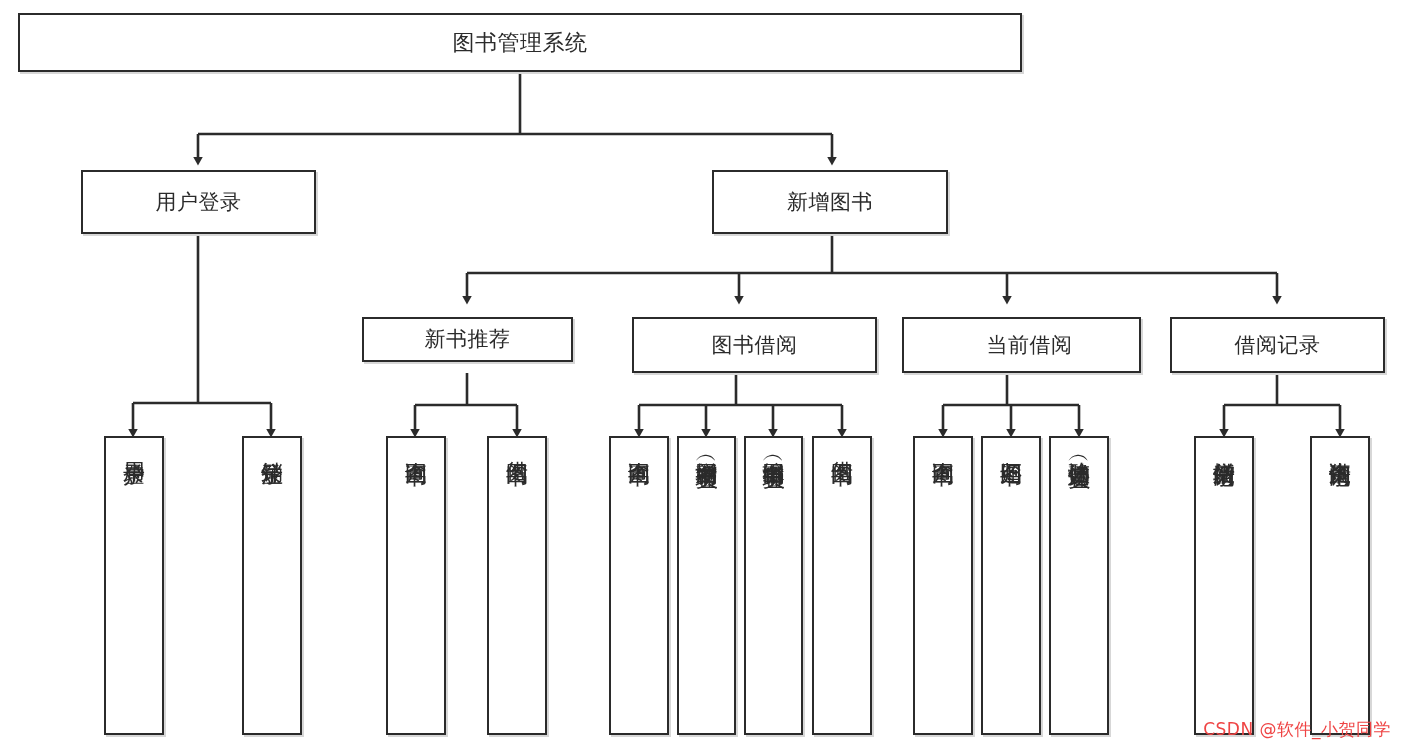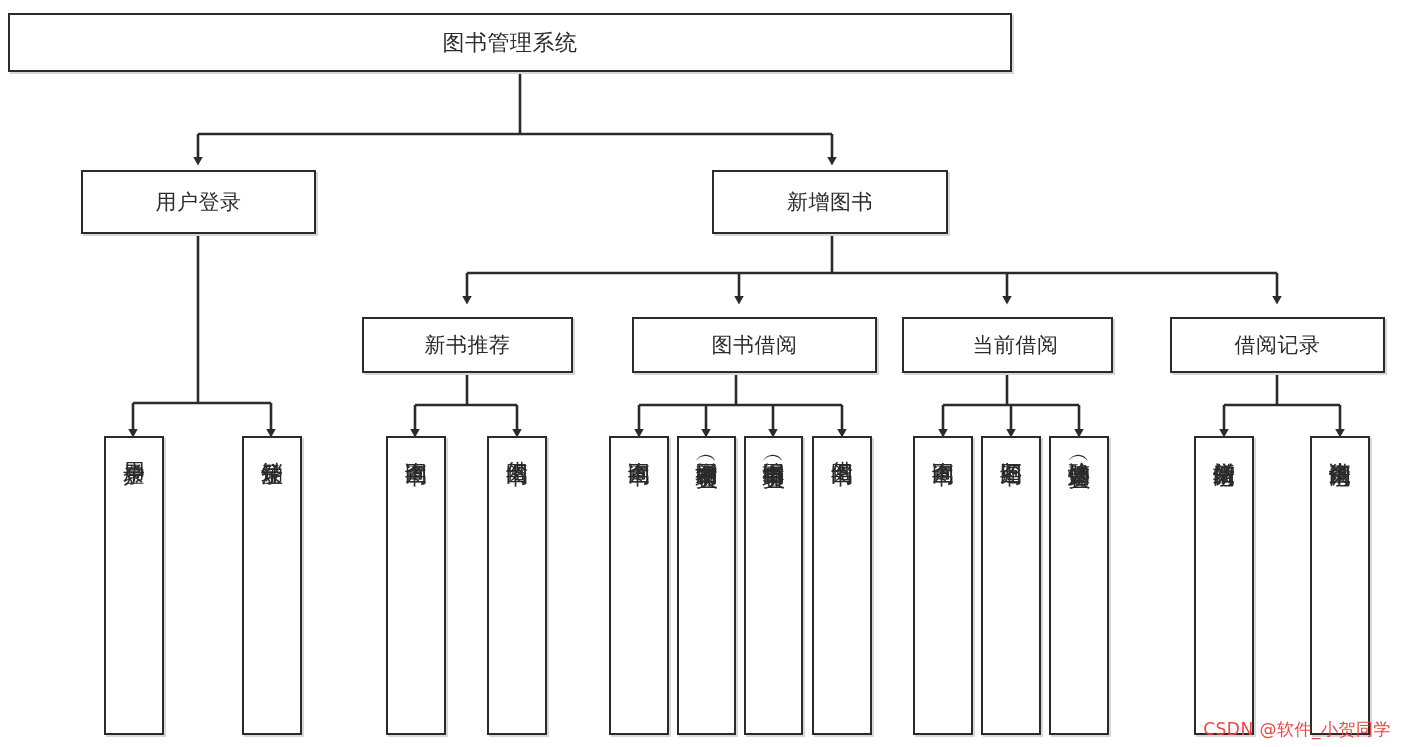--- a/index.html
+++ b/index.html
@@ -123,41 +123,41 @@
       <path d="M1011,405 L1011,430" marker-end="url(#arrow)"></path>
       <path d="M1079,405 L1079,430" marker-end="url(#arrow)"></path>
 
       <path d="M1277,373 L1277,405"></path>
       <path d="M1224,405 L1340,405"></path>
       <path d="M1224,405 L1224,430" marker-end="url(#arrow)"></path>
       <path d="M1340,405 L1340,430" marker-end="url(#arrow)"></path>
     </g>
   </svg>
 
-  <div class="node root horiz" style="left:8px; top:13px; width:1004px; height:59px;">
+  <div class="node root horiz" style="left:18px; top:13px; width:1004px; height:59px;">
     <span class="lbl">图书管理系统</span>
   </div>
 
   <div class="node horiz" style="left:81px; top:170px; width:235px; height:64px;">
     <span class="lbl">用户登录</span>
   </div>
 
   <div class="node horiz" style="left:712px; top:170px; width:236px; height:64px;">
     <span class="lbl">新增图书</span>
   </div>
 
-  <div class="node horiz" style="left:362px; top:317px; width:211px; height:56px;">
+  <div class="node horiz" style="left:362px; top:317px; width:211px; height:45px;">
     <span class="lbl">新书推荐</span>
   </div>
 
   <div class="node horiz" style="left:632px; top:317px; width:245px; height:56px;">
     <span class="lbl">图书借阅</span>
   </div>
 
-  <div class="node horiz" style="left:902px; top:317px; width:211px; height:56px;padding-left:16px;">
+  <div class="node horiz" style="left:902px; top:317px; width:239px; height:56px;padding-left:16px;">
     <span class="lbl">当前借阅</span>
   </div>
 
   <div class="node horiz" style="left:1170px; top:317px; width:215px; height:56px;">
     <span class="lbl">借阅记录</span>
   </div>
 
   <div class="node vert" style="left:104px; top:436px; width:60px; height:299px;">
     <span class="lbl">用户登录</span>
   </div>

